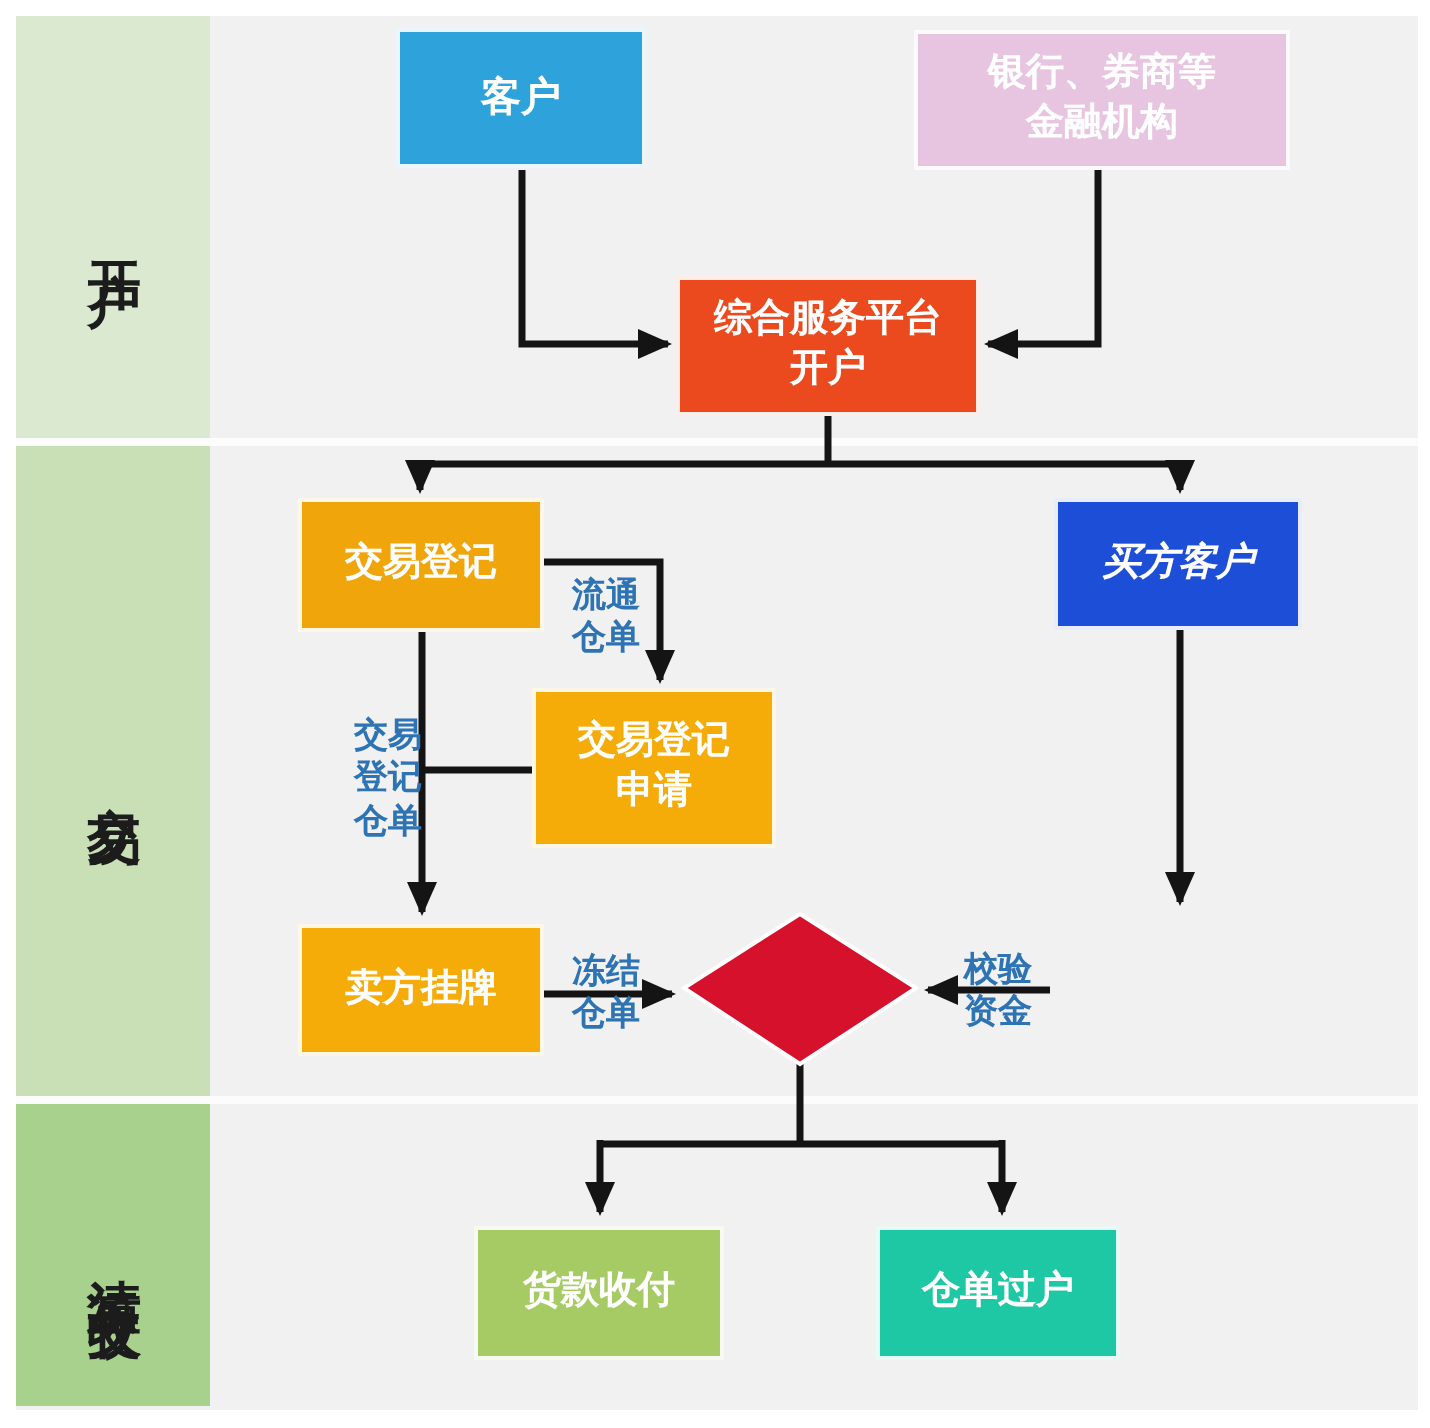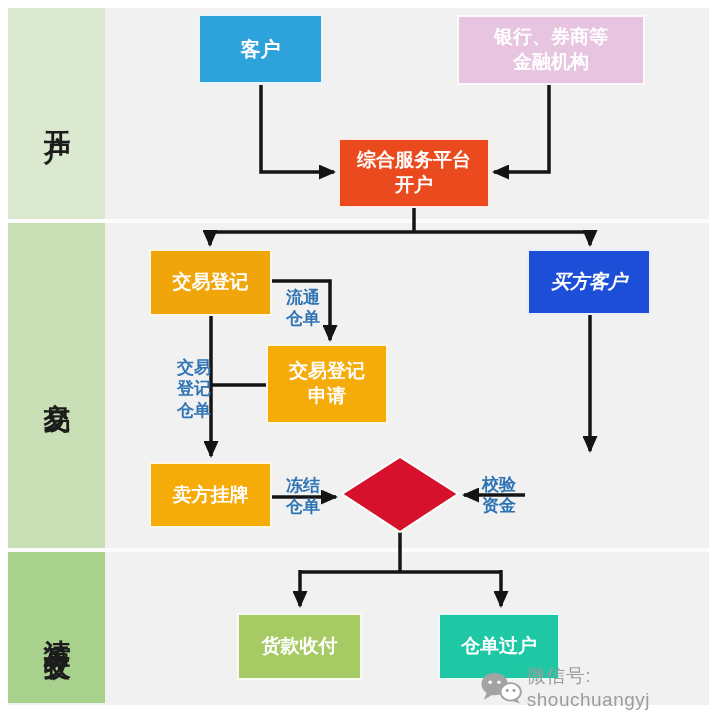--- a/index.html
+++ b/index.html
@@ -162,26 +162,13 @@
   <div class="edge-label l-circulating">流通
 仓单</div>
   <div class="edge-label l-regreceipt">交易
 登记
 仓单</div>
   <div class="edge-label l-freeze">冻结
 仓单</div>
   <div class="edge-label l-verify">校验
 资金</div>
 
-  <div class="watermark">
-    <svg class="wm-icon" viewBox="0 0 46 36">
-      <ellipse cx="16" cy="15" rx="13.5" ry="11.5" fill="#a3a3a3"></ellipse>
-      <path d="M8 24 L5 31 L14 26 Z" fill="#a3a3a3"></path>
-      <circle cx="11.5" cy="13" r="1.8" fill="#ffffff"></circle>
-      <circle cx="20.5" cy="13" r="1.8" fill="#ffffff"></circle>
-      <ellipse cx="32.5" cy="23" rx="10.5" ry="9" fill="#ffffff" stroke="#a3a3a3" stroke-width="2"></ellipse>
-      <path d="M39 30 L42 35 L34 32 Z" fill="#a3a3a3"></path>
-      <circle cx="29" cy="21.5" r="1.6" fill="#a3a3a3"></circle>
-      <circle cx="36" cy="21.5" r="1.6" fill="#a3a3a3"></circle>
-    </svg>
-    <span class="wm-text">微信号: shouchuangyj</span>
-  </div>
 </div>
 
 </body></html>

